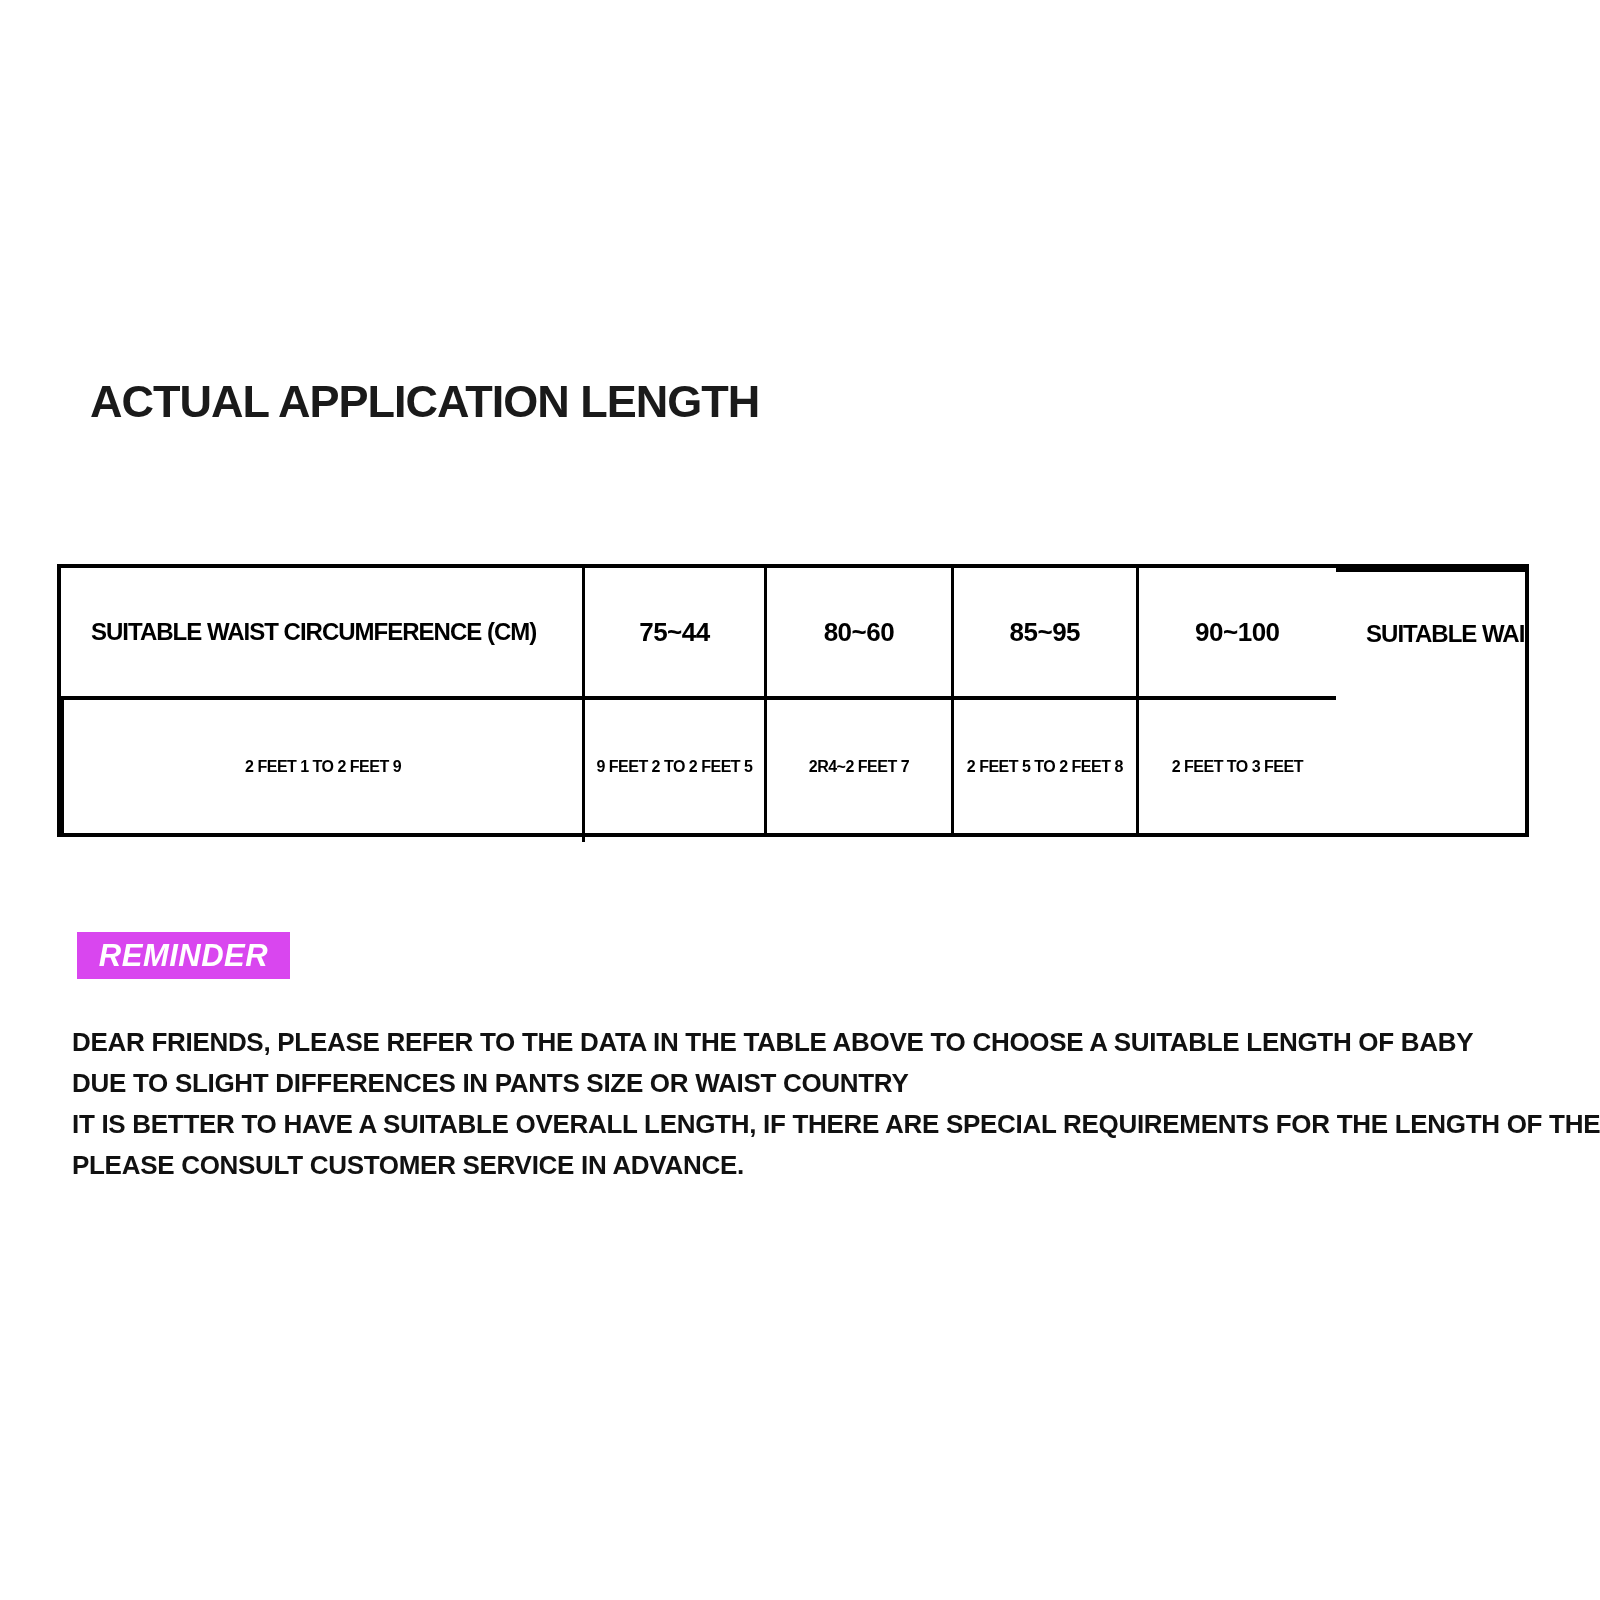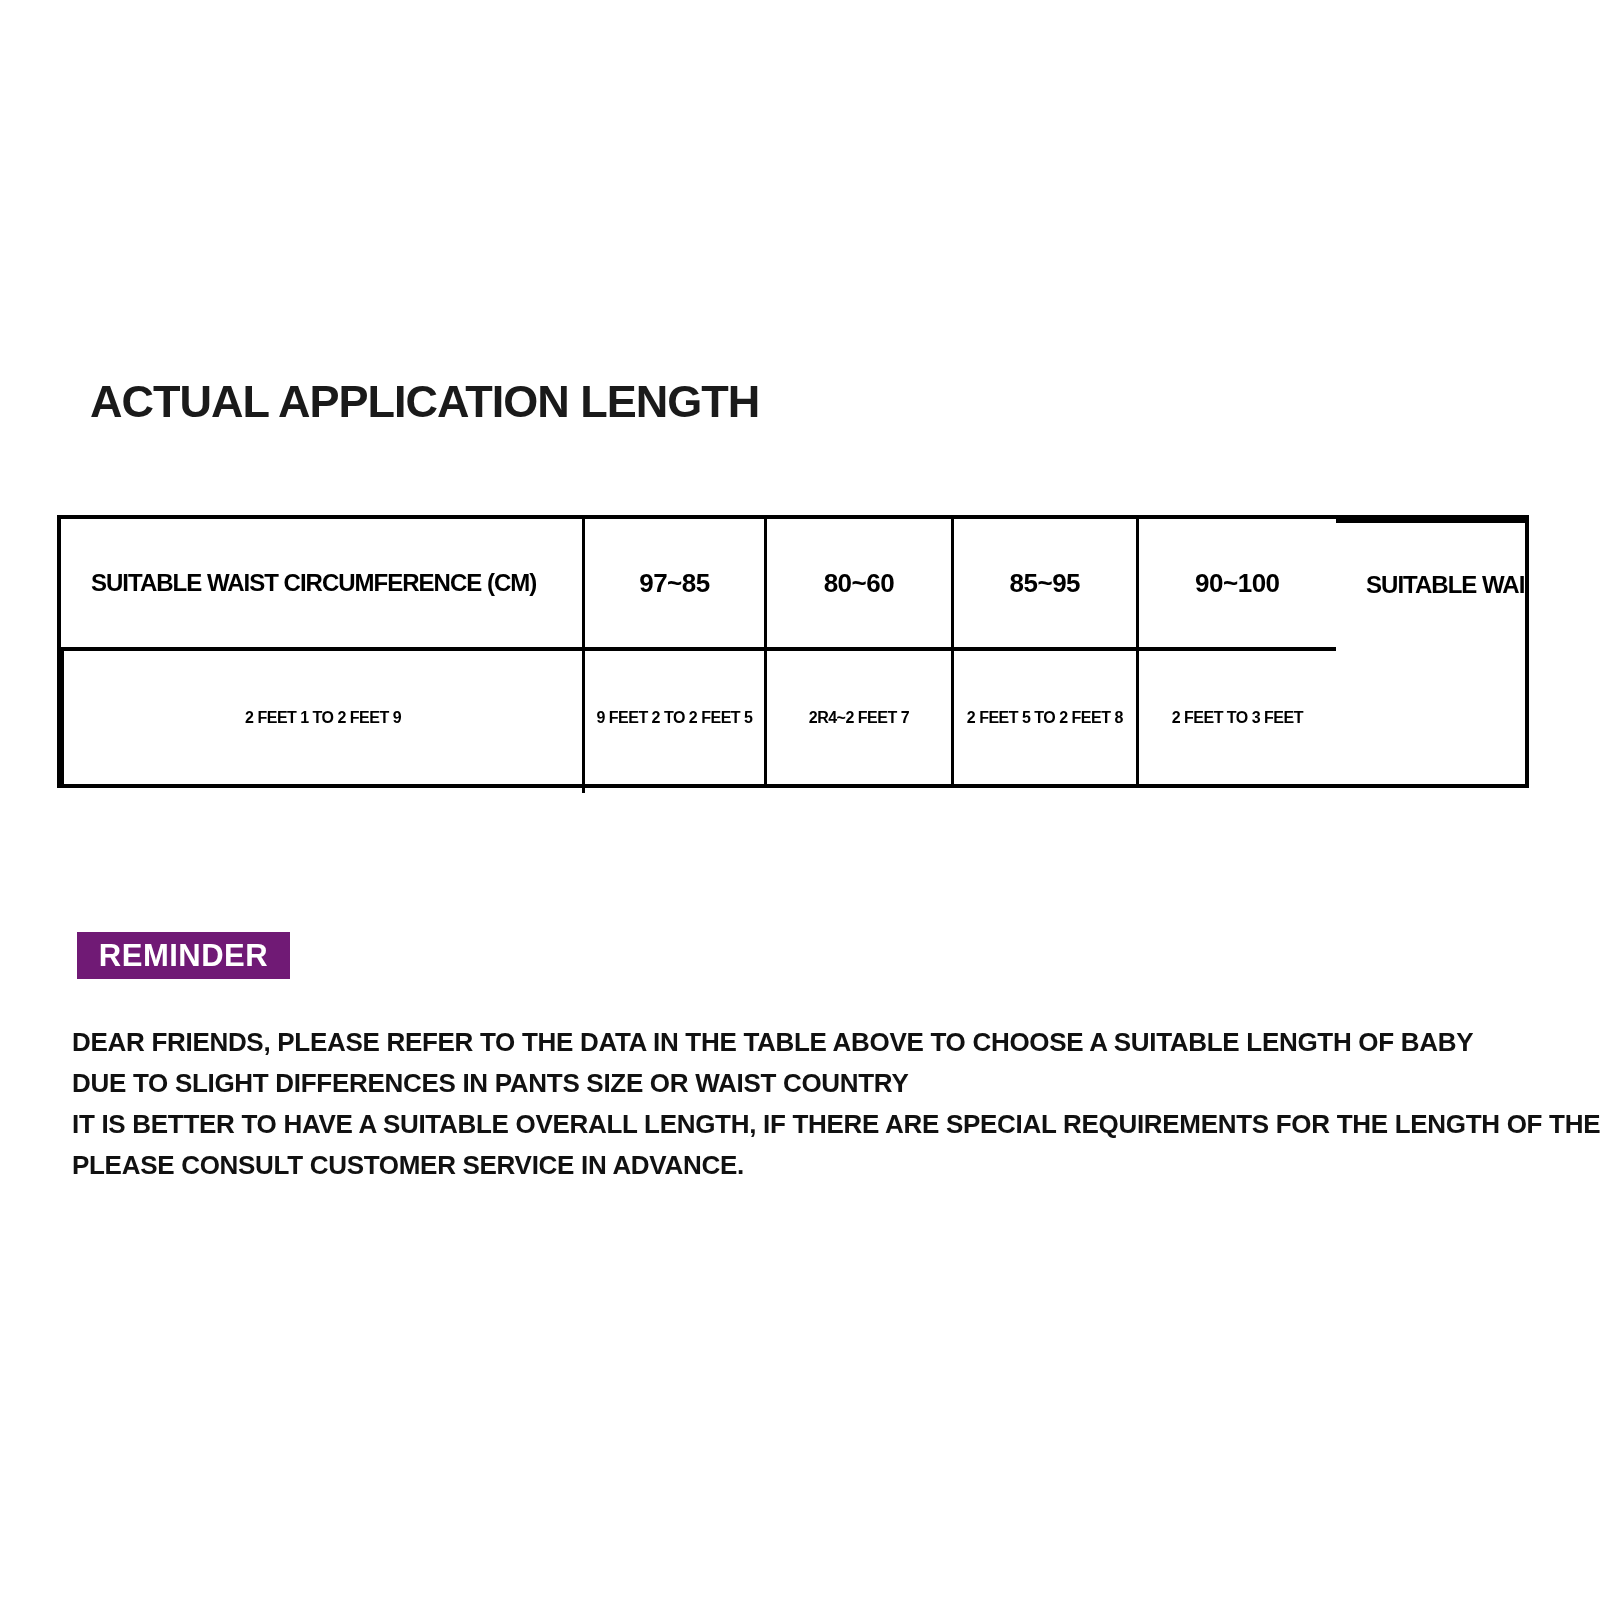--- a/index.html
+++ b/index.html
@@ -23,21 +23,21 @@
     margin: 0;
     font-size: 45px;
     font-weight: bold;
     letter-spacing: -1px;
     color: #1a1a1a;
     white-space: nowrap;
   }
   .size-table {
     position: absolute;
     left: 57px;
-    top: 515px;
+    top: 564px;
     width: 1464px;
     border: 4px solid #000;
     display: grid;
     grid-template-columns: 35.6% 12.4% 12.8% 12.6% 13.7% 12.9%;
     grid-template-rows: 128px 137px;
   }
   .cell {
     display: flex;
     align-items: center;
     justify-content: center;
@@ -99,35 +99,35 @@
 </head>
 <body>
 
 <div class="canvas">
 
   <h1 class="title">ACTUAL APPLICATION LENGTH</h1>
 
   <div class="size-table">
 
     <div class="cell label row1">SUITABLE WAIST CIRCUMFERENCE (CM)</div>
-    <div class="cell val-lg row1 divider-left">97~85</div>
+    <div class="cell val-lg row1 divider-left">75~44</div>
     <div class="cell val-lg row1 divider-left">80~60</div>
     <div class="cell val-lg row1 divider-left">85~95</div>
     <div class="cell val-lg row1 divider-left">90~100</div>
 
     <div class="cell label row2">SUITABLE WAIST CIRCUMFERENCE (IN FEET)</div>
     <div class="cell val-sm row2 divider-left">2 FEET 1 TO 2 FEET 9</div>
     <div class="cell val-sm row2 divider-left">9 FEET 2 TO 2 FEET 5</div>
     <div class="cell val-sm row2 divider-left">2R4~2 FEET 7</div>
     <div class="cell val-sm row2 divider-left">2 FEET 5 TO 2 FEET 8</div>
     <div class="cell val-sm row2 divider-left">2 FEET TO 3 FEET</div>
     <div class="table-tick"></div>
   </div>
 
-  <div class="reminder-badge" style="background: #701a75;">
+  <div class="reminder-badge" style="background: #d946ef; font-style: italic;">
     <span>REMINDER</span>
   </div>
 
   <div class="note">
     <div class="note-line">DEAR FRIENDS, PLEASE REFER TO THE DATA IN THE TABLE ABOVE TO CHOOSE A SUITABLE LENGTH OF BABY</div>
     <div class="note-line">DUE TO SLIGHT DIFFERENCES IN PANTS SIZE OR WAIST COUNTRY</div>
     <div class="note-line">IT IS BETTER TO HAVE A SUITABLE OVERALL LENGTH, IF THERE ARE SPECIAL REQUIREMENTS FOR THE LENGTH OF THE WAIST BELT</div>
     <div class="note-line">PLEASE CONSULT CUSTOMER SERVICE IN ADVANCE.</div>
   </div>
 

